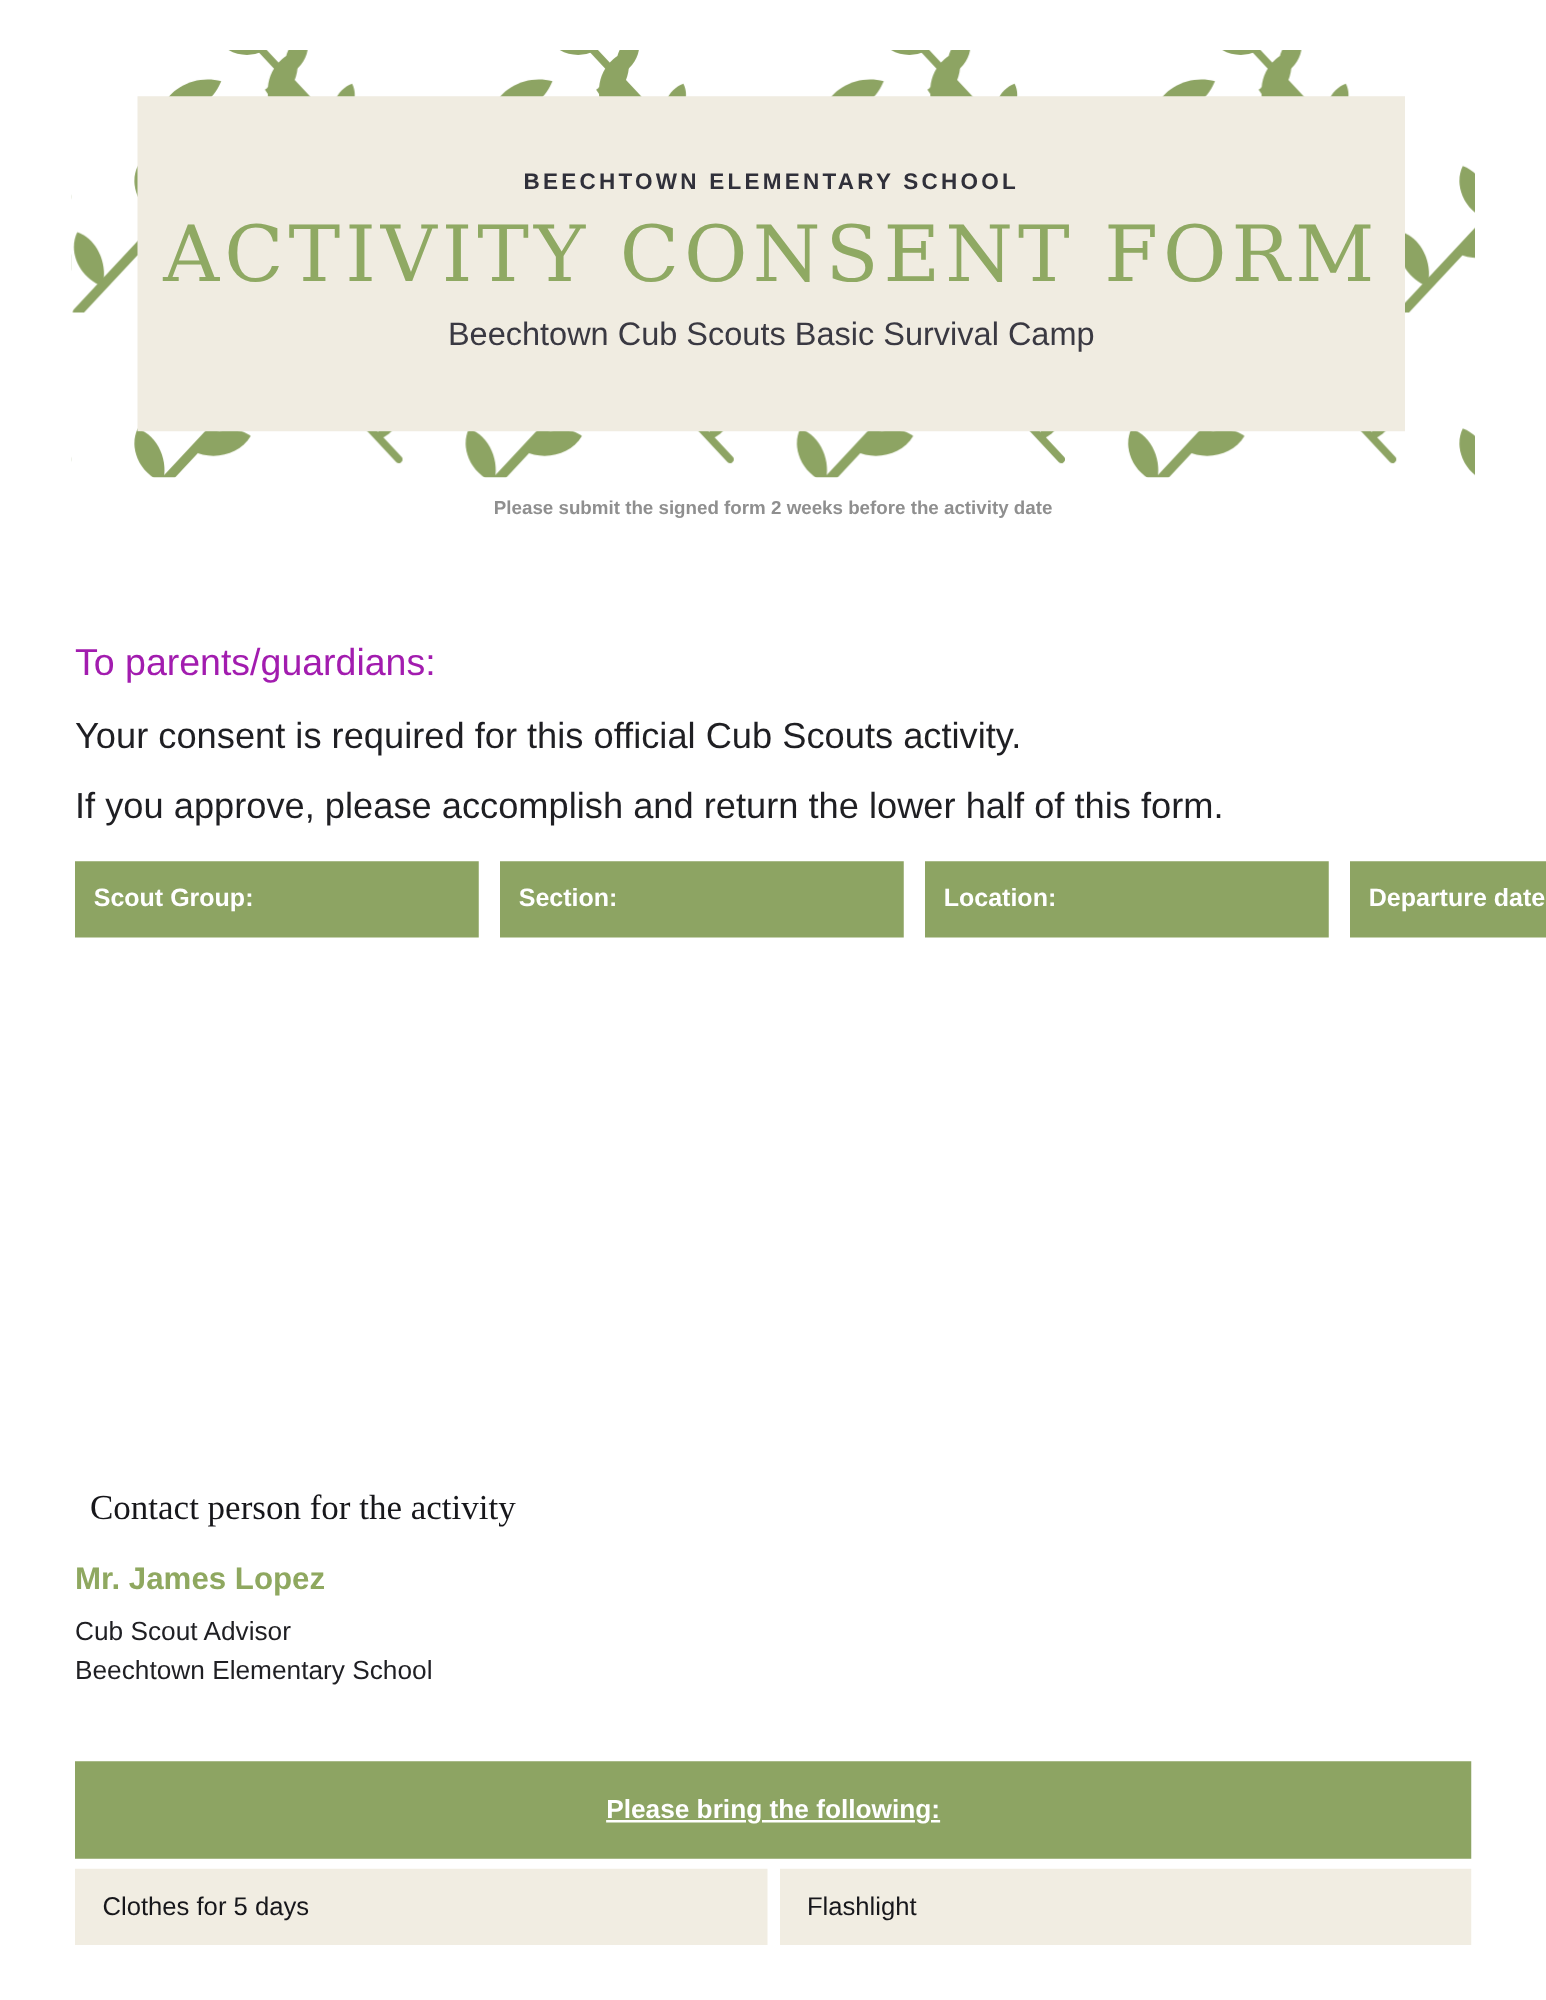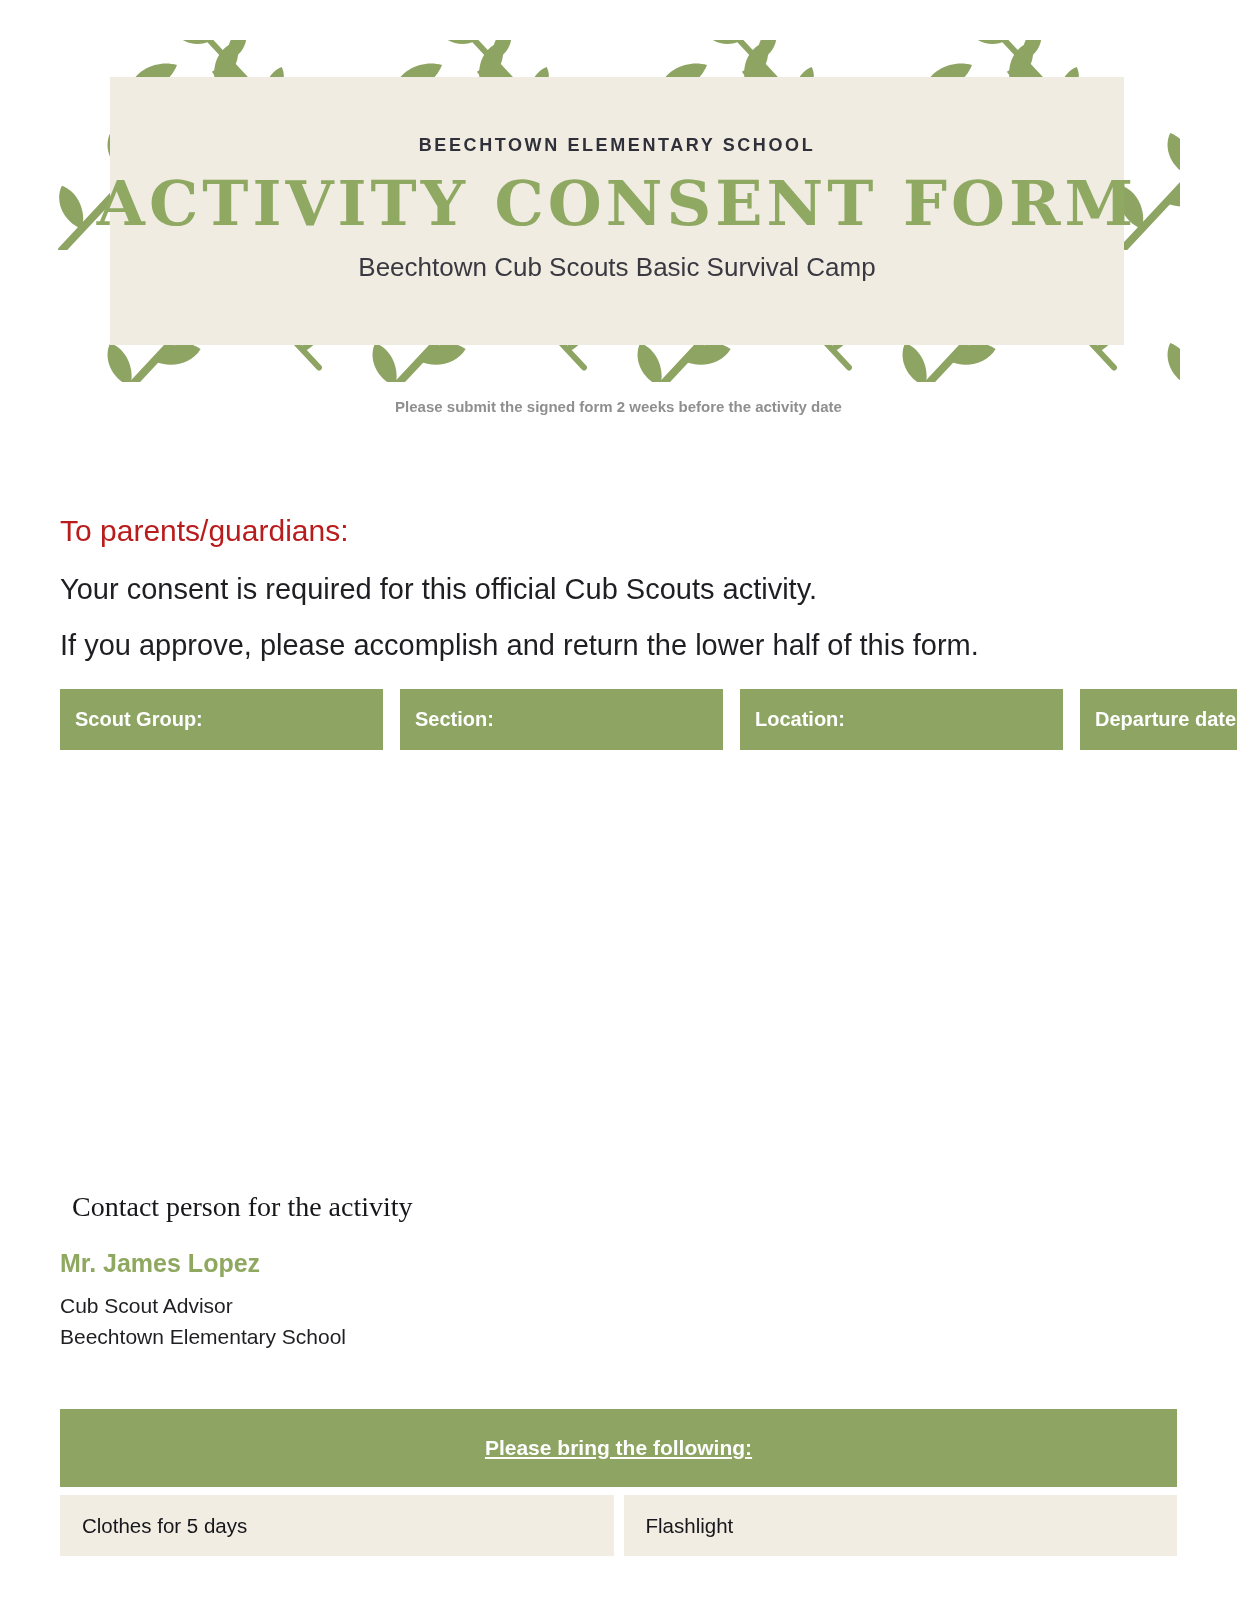--- a/index.html
+++ b/index.html
@@ -13,34 +13,34 @@
   .leafpattern { position:absolute; inset:0; width:100%; height:100%; display:block; }
   .banner-card {
     position:absolute; left:53px; top:37px; width:1014px; height:268px;
     background:#F0ECE1; display:flex; flex-direction:column; align-items:center;
     text-align:center; box-sizing:border-box; padding-top:56px;
   }
   .school {
     font-size:18px; font-weight:bold; letter-spacing:2.6px; color:#30303A; line-height:24px;
   }
   .doc-title {
-    margin:14px 0 0 0; font-family:"DejaVu Serif", serif; font-weight:bold;
+    margin:14px 0 0 0; font-family:"DejaVu Serif", serif; font-weight:normal;
     font-size:62px; line-height:66px; letter-spacing:4px; color:#8FA963; white-space:nowrap;
   }
   .subtitle { margin-top:14px; font-size:26px; line-height:32px; color:#3A3942; }
 
   
   .note {
     position:absolute; top:398px; left:0; width:100%; text-align:center;
     font-size:15px; font-weight:600; color:#8F8F8F; margin:0;
   }
 
   
   .intro { position:absolute; left:60px; top:512px; }
-  .intro h2 { margin:0; font-size:30px; line-height:38px; font-weight:500; color:#b91c1c; }
+  .intro h2 { margin:0; font-size:30px; line-height:38px; font-weight:500; color:#a21caf; }
   .intro p  { margin:0; font-size:29px; line-height:22px; color:#1F1F23; }
   .intro p.l1 { margin-top:28px; }
   .intro p.l2 { margin-top:34px; }
 
   
   .form-table {
     position:absolute; left:60px; top:689px; width:1117px;
     display:flex; gap:9px;
   }
   .frow { display:flex; gap:8px; height:61px; }

